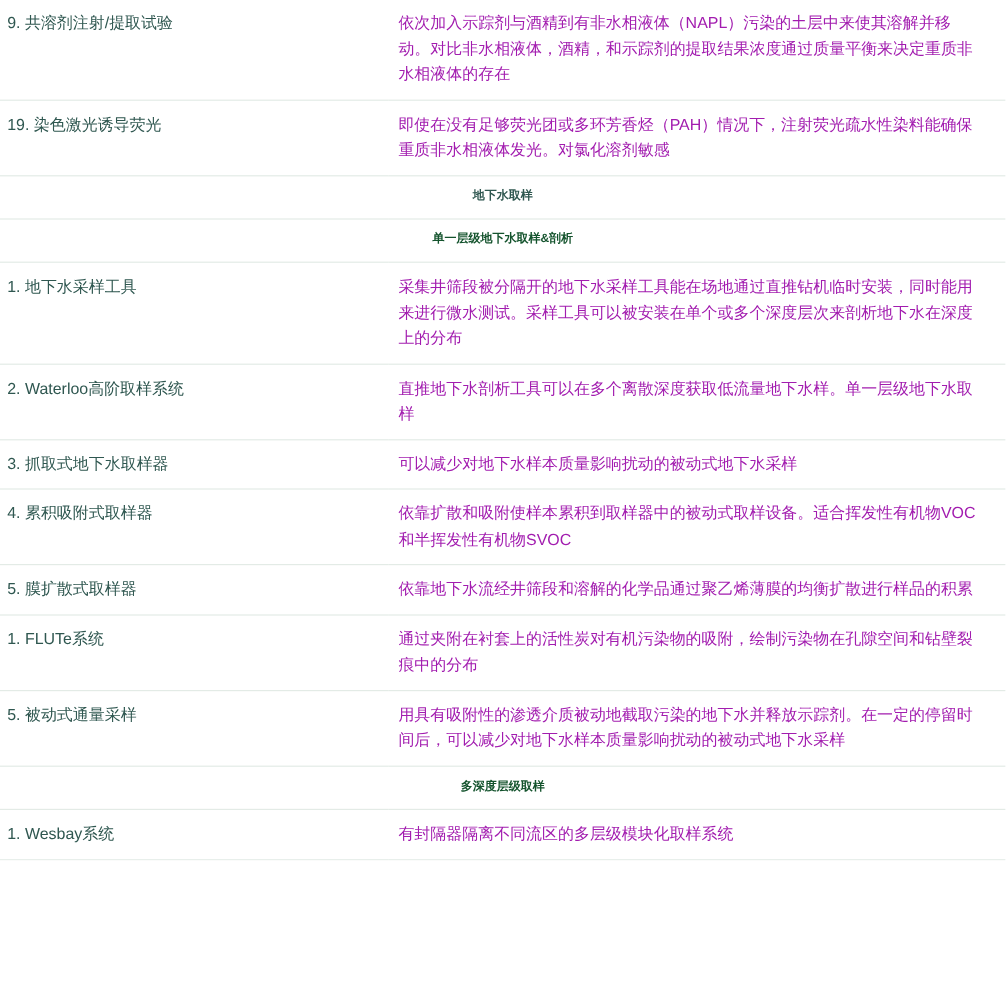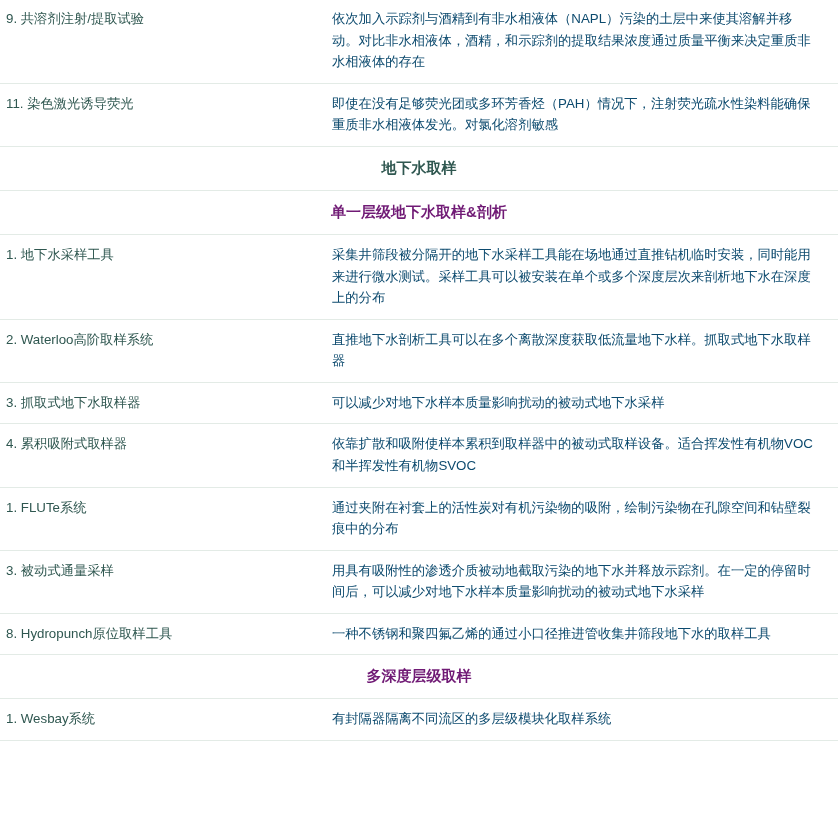--- a/index.html
+++ b/index.html
@@ -35,102 +35,102 @@
   }
   td.name {
     width: 310px;
     padding-left: 6px;
     padding-right: 8px;
     color: #2f5750;
   }
   td.desc {
     padding-left: 8px;
     padding-right: 24px;
-    color: #0c4a6e;
+    color: #a21caf;
   }
   tr.section td {
     text-align: center;
     font-weight: bold;
     padding: 9px 10px 10px 10px;
     color: #2f5750;
-    font-size: 15px;
+    font-size: 10px;
   }
   tr.first-row td {
     padding-top: 8px;
   }
   tr.section-sub td {
     text-align: center;
     font-weight: bold;
-    color: #701a75;
+    color: #14532d;
   }
   .cut-top {
     border-top: none;
   }
 </style>
 </head>
 <body>
 
 <div class="doc">
   <table class="tbl">
     <tbody>
 
       <tr class="first-row">
         <td class="name cut-top">9. 共溶剂注射/提取试验</td>
         <td class="desc cut-top">依次加入示踪剂与酒精到有非水相液体（NAPL）污染的土层中来使其溶解并移动。对比非水相液体，酒精，和示踪剂的提取结果浓度通过质量平衡来决定重质非水相液体的存在</td>
       </tr>
 
 
       <tr>
-        <td class="name">11. 染色激光诱导荧光</td>
+        <td class="name">19. 染色激光诱导荧光</td>
         <td class="desc">即使在没有足够荧光团或多环芳香烃（PAH）情况下，注射荧光疏水性染料能确保重质非水相液体发光。对氯化溶剂敏感</td>
       </tr>
 
       <tr class="section">
         <td colspan="2">地下水取样</td>
       </tr>
 
       <tr class="section section-sub">
         <td colspan="2">单一层级地下水取样&amp;剖析</td>
       </tr>
 
       <tr>
         <td class="name">1. 地下水采样工具</td>
         <td class="desc">采集井筛段被分隔开的地下水采样工具能在场地通过直推钻机临时安装，同时能用来进行微水测试。采样工具可以被安装在单个或多个深度层次来剖析地下水在深度上的分布</td>
       </tr>
 
       <tr>
         <td class="name">2. Waterloo高阶取样系统</td>
-        <td class="desc">直推地下水剖析工具可以在多个离散深度获取低流量地下水样。抓取式地下水取样器</td>
+        <td class="desc">直推地下水剖析工具可以在多个离散深度获取低流量地下水样。单一层级地下水取样</td>
       </tr>
 
       <tr>
         <td class="name">3. 抓取式地下水取样器</td>
         <td class="desc">可以减少对地下水样本质量影响扰动的被动式地下水采样</td>
       </tr>
 
       <tr>
         <td class="name">4. 累积吸附式取样器</td>
         <td class="desc">依靠扩散和吸附使样本累积到取样器中的被动式取样设备。适合挥发性有机物VOC和半挥发性有机物SVOC</td>
       </tr>
 
+      <tr>
+        <td class="name">5. 膜扩散式取样器</td>
+        <td class="desc">依靠地下水流经井筛段和溶解的化学品通过聚乙烯薄膜的均衡扩散进行样品的积累</td>
+      </tr>
 
       <tr>
         <td class="name">1. FLUTe系统</td>
         <td class="desc">通过夹附在衬套上的活性炭对有机污染物的吸附，绘制污染物在孔隙空间和钻壁裂痕中的分布</td>
       </tr>
 
       <tr>
-        <td class="name">3. 被动式通量采样</td>
+        <td class="name">5. 被动式通量采样</td>
         <td class="desc">用具有吸附性的渗透介质被动地截取污染的地下水并释放示踪剂。在一定的停留时间后，可以减少对地下水样本质量影响扰动的被动式地下水采样</td>
       </tr>
 
-      <tr>
-        <td class="name">8. Hydropunch原位取样工具</td>
-        <td class="desc">一种不锈钢和聚四氟乙烯的通过小口径推进管收集井筛段地下水的取样工具</td>
-      </tr>
 
 
       <tr class="section section-sub">
         <td colspan="2">多深度层级取样</td>
       </tr>
 
       <tr>
         <td class="name">1. Wesbay系统</td>
         <td class="desc">有封隔器隔离不同流区的多层级模块化取样系统</td>
       </tr>

